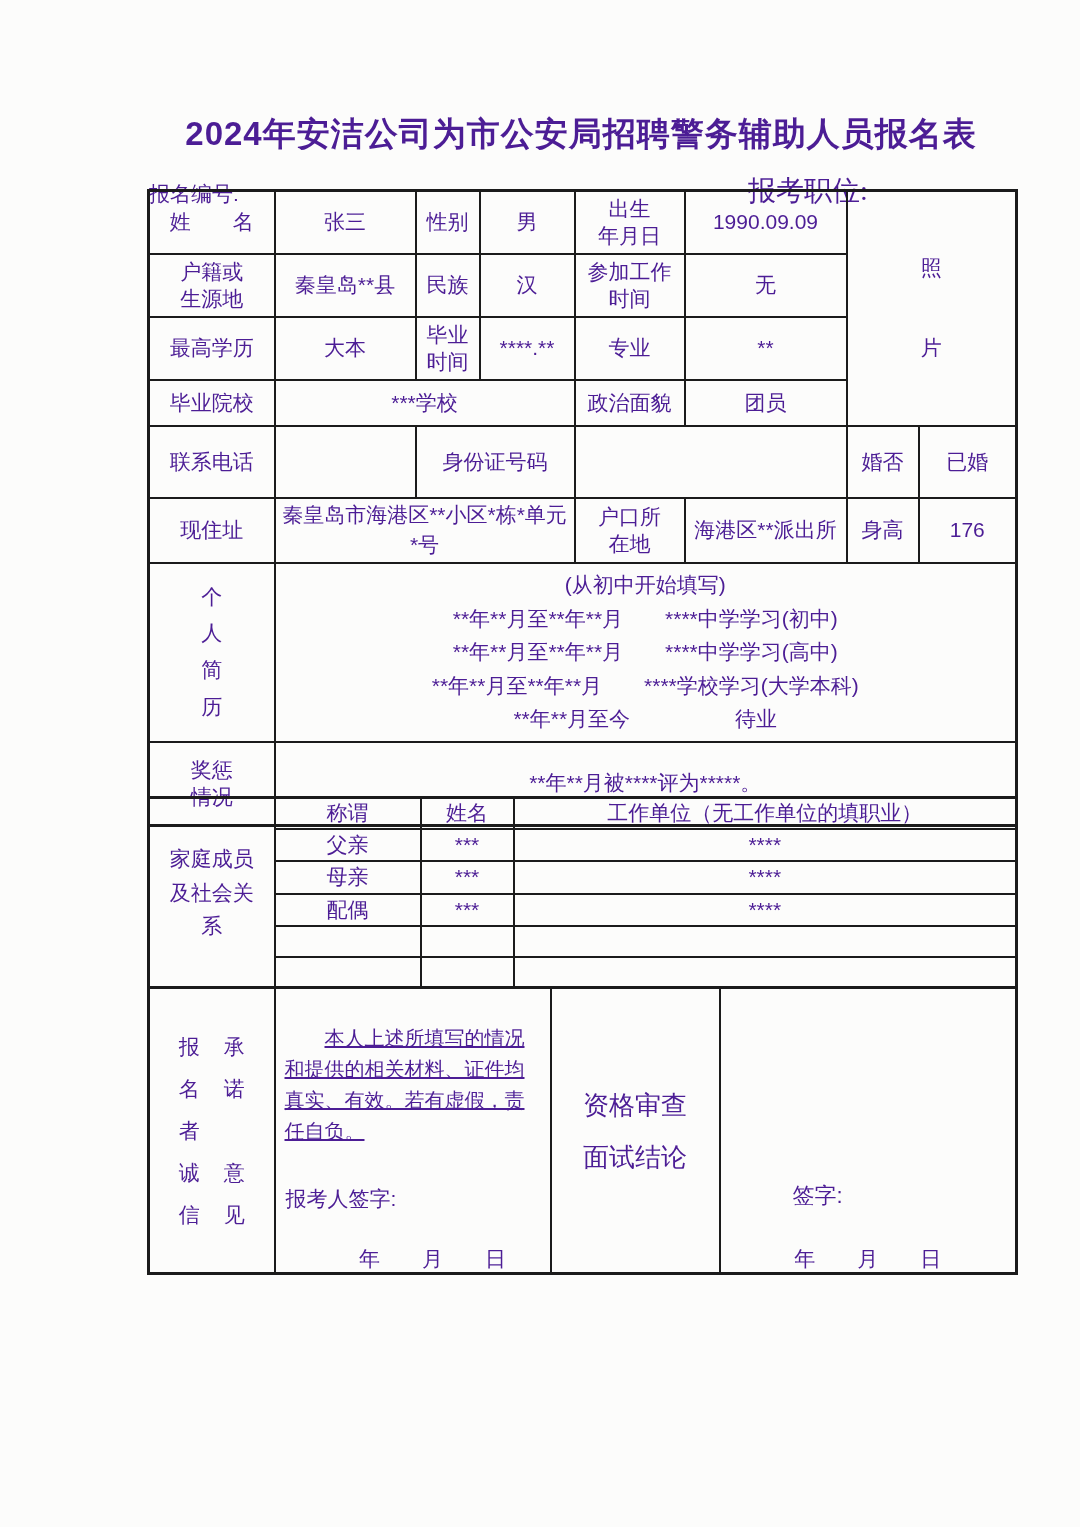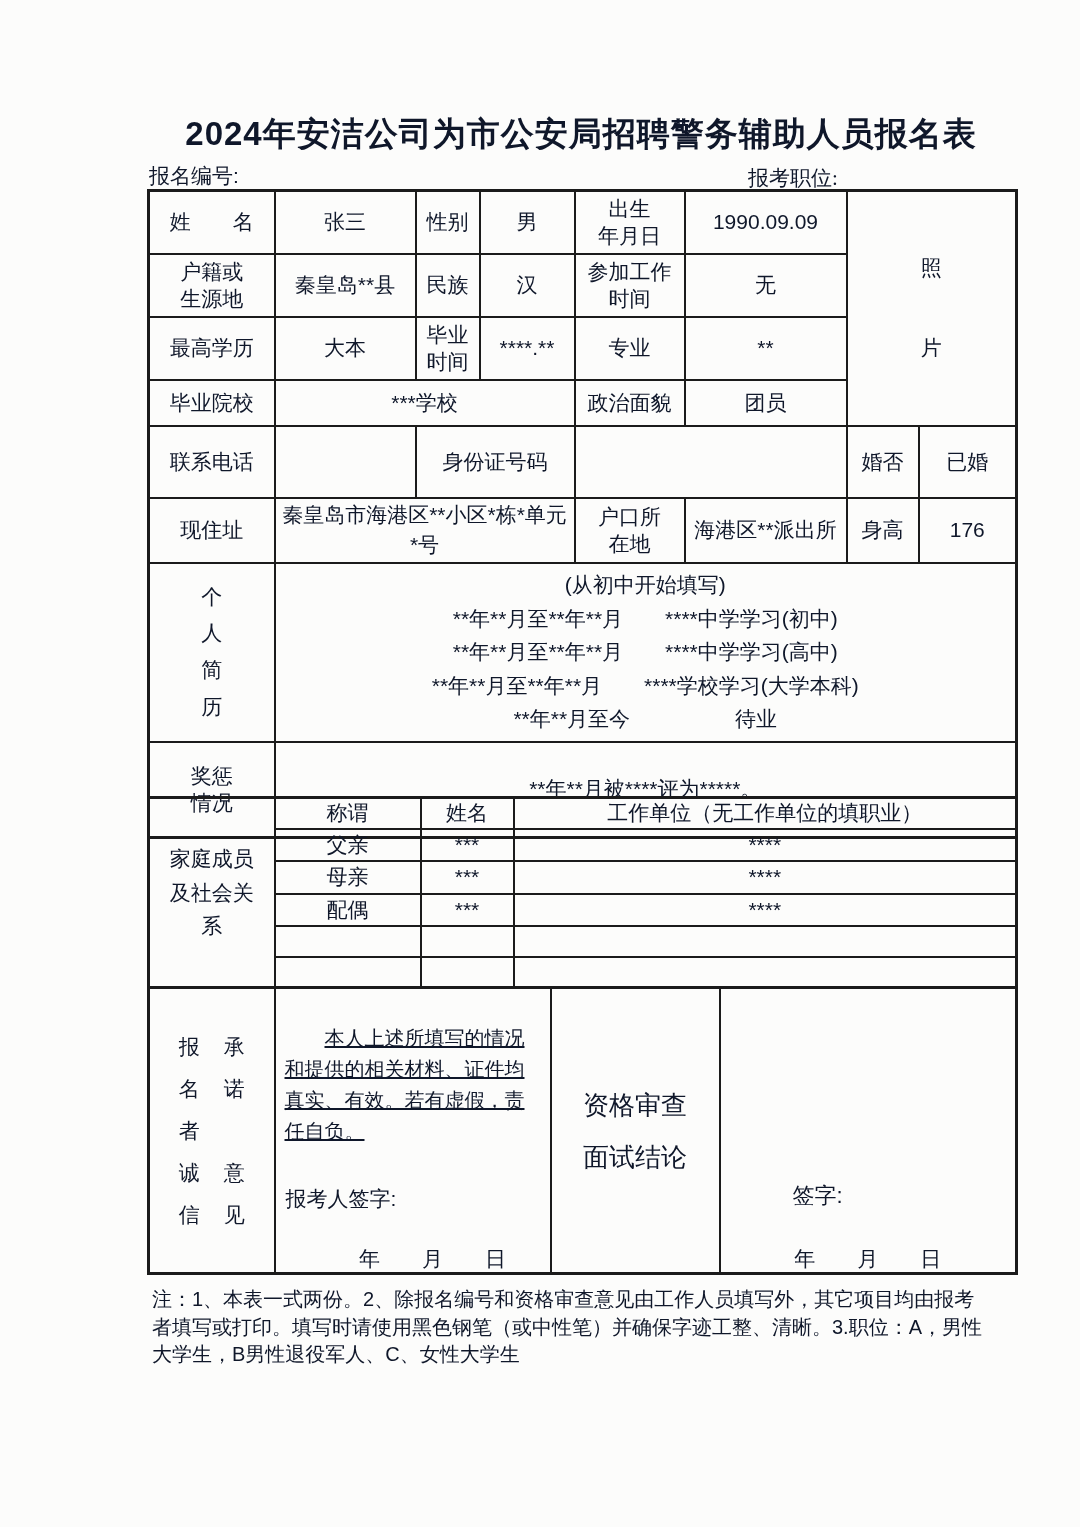--- a/index.html
+++ b/index.html
@@ -1,48 +1,48 @@
 <!DOCTYPE html>
 <html><head>
 <meta charset="utf-8">
 <style>
   html,body{margin:0;padding:0;background:#ffffff;}
   .page{
     position:relative;
     width:1080px;height:1527px;
     background:#fcfcfb;
-    color:#0f172a;
+    color:#4c1d95;
     font-family:"Liberation Sans","DejaVu Sans",sans-serif;
     overflow:hidden;
   }
   .title{
     position:absolute;top:112px;left:147px;width:868px;
     text-align:center;font-size:33px;font-weight:bold;letter-spacing:1px;
     white-space:nowrap;
   }
-  .subhead-left{position:absolute;top:162px;left:149px;font-size:21px;}
-  .subhead-right{position:absolute;top:164px;left:748px;font-size:21px;font-family:Liberation Serif, serif;}
+  .subhead-left{position:absolute;top:180px;left:149px;font-size:21px;}
+  .subhead-right{position:absolute;top:172px;left:748px;font-size:28px;font-family:Liberation Serif, serif;}
 
   table.tbl{
     position:absolute;left:147px;
     border-collapse:collapse;table-layout:fixed;
     border:3px solid #1b1b1b;
   }
   table.tbl td{
     border:2px solid #1b1b1b;
     text-align:center;vertical-align:middle;
     font-size:21px;padding:0 4px;box-sizing:border-box;
     overflow:hidden;
   }
   .main-tbl{top:189px;width:868px;}
   .family-tbl{top:796px;width:868px;}
   .commit-tbl{top:986px;width:868px;height:289px;}
 
   tr.h63{height:63px}tr.h46{height:46px}tr.h54{height:72px}tr.h65{height:65px}
-  tr.h179{height:179px}tr.h76{height:96px}
+  tr.h179{height:179px}tr.h76{height:84px}
   tr.h31{height:31px}tr.h32{height:32px}tr.h33{height:33px}
 
   td.tt{border-top-width:3px;}
   .ml{white-space:pre-line;line-height:1.3;}
   .small{font-size:17px;}
   .left{text-align:left;padding-left:10px;line-height:1.45;}
   .photo{white-space:pre-line;line-height:1.9;font-size:21px;}
   .vlabel{white-space:pre-line;line-height:1.75;}
   .flabel{white-space:pre-line;line-height:1.6;}
   .resume{
@@ -240,15 +240,14 @@
 面试结论</span>
       </td>
       <td>
         <div class="sign-line2">签字:</div>
         <div class="date-line2">年　　月　　日</div>
       </td>
     </tr>
   </tbody>
     </table>
 
-  <div class="note">注：1、本表一式两份。2、除报名编号和资格审查意见由工作人员填写外，其它项目均由报考者填写或打印。填写时请使用黑色钢笔（或中性笔）并确保字迹工整、清晰。3.职位：A，男性大学生，B男性退役军人、C、女性大学生</div>
 
 </div>
 
 </body></html>

